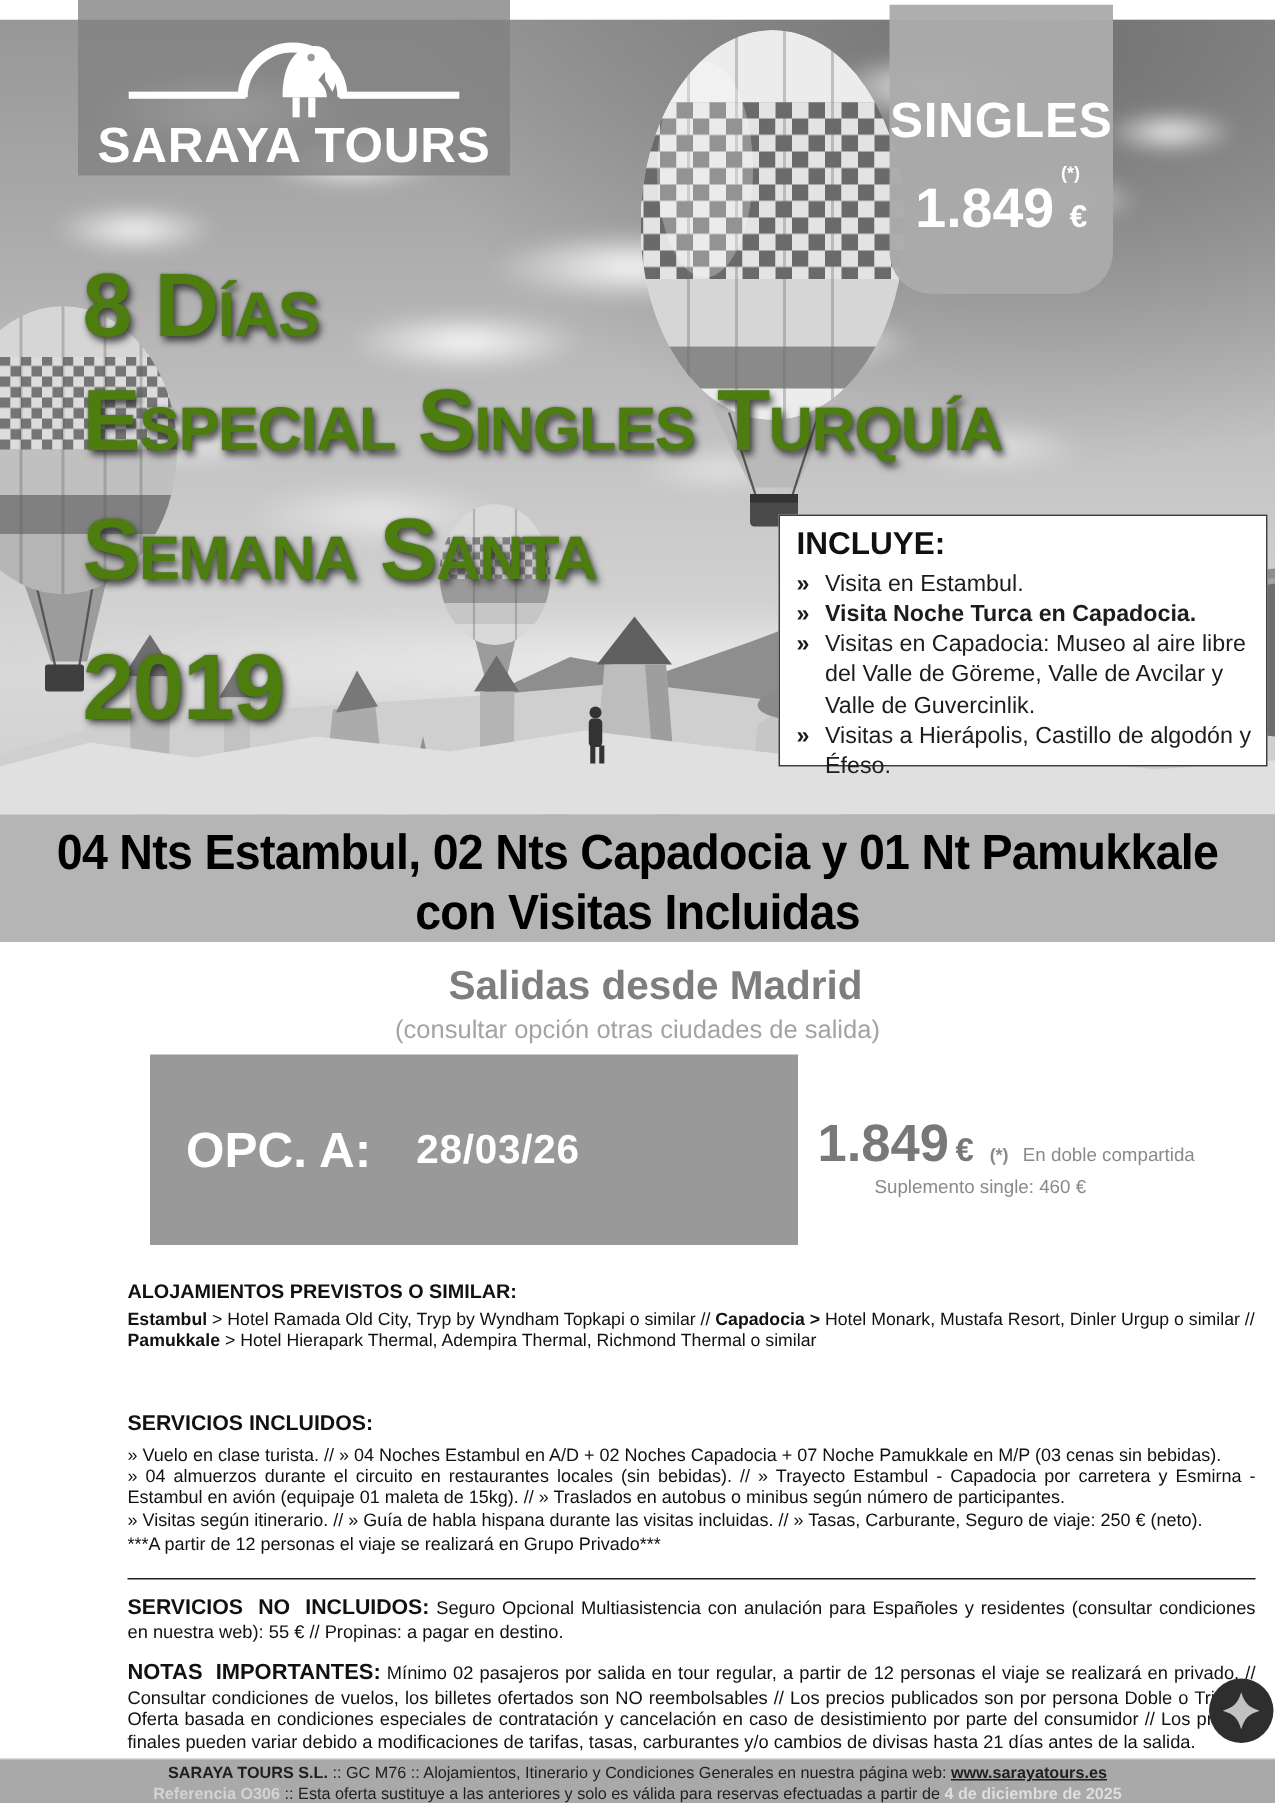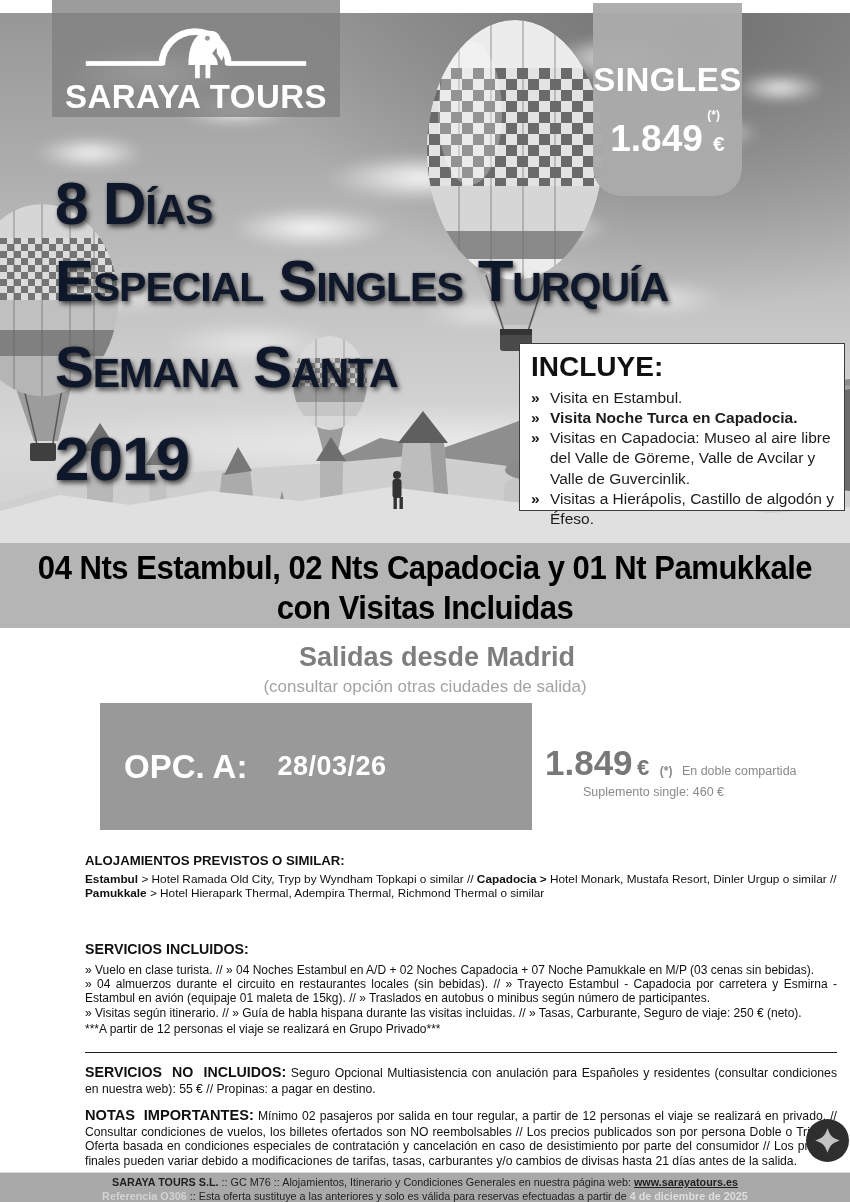--- a/index.html
+++ b/index.html
@@ -18,32 +18,32 @@
 
   
   .badge{position:absolute;left:593px;top:3px;width:149px;height:193px;z-index:5;
          background:rgba(171,171,171,.96);border-radius:0 0 28px 28px;color:#fff;text-align:center;}
   .badge-label{font-weight:bold;font-size:33px;margin-top:58px;letter-spacing:.5px;}
   .badge-ast{font-size:12px;font-weight:bold;margin:9px 22px 0 0;text-align:right;}
   .badge-price{font-weight:bold;font-size:37px;line-height:.9;}
   .badge-price .eur{font-size:21px;font-weight:bold;}
 
   
-  .htitle{position:absolute;left:55px;color:#0f172a;font-weight:bold;white-space:nowrap;
+  .htitle{position:absolute;left:55px;color:#4d7c0f;font-weight:bold;white-space:nowrap;
           font-variant:small-caps;letter-spacing:-1px;z-index:4;line-height:1;
           text-shadow:2px 3px 5px rgba(45,45,45,.85),0 0 2px rgba(90,90,90,.6);}
   .t1{top:174px;font-size:60px;}
   .t2{top:252px;font-size:58px;}
   .t3{top:338px;font-size:58px;}
   .t4{top:428px;font-size:62px;font-variant:normal;}
 
   
   .incluye{position:absolute;left:519px;top:343px;width:326px;height:168px;z-index:6;
            background:#fff;border:1px solid #3c3c3c;box-sizing:border-box;padding:7px 8px 6px 11px;}
-  .incluye-h{font-weight:bold;font-size:28px;color:#111;margin-bottom:5px;}
+  .incluye-h{font-weight:bold;font-size:21px;color:#111;margin-bottom:5px;}
   .incluye ul{list-style:none;margin:0;padding:0;font-size:15.5px;color:#1c1c1c;line-height:1.3;}
   .incluye li{position:relative;padding-left:19px;}
   .incluye li .mk{position:absolute;left:0;font-weight:bold;}
   .incluye li.bold{font-weight:bold;}
 
   
   .banner{position:absolute;left:0;top:543px;width:850px;height:85px;background:#b5b5b5;
           color:#000000;font-weight:bold;text-align:center;z-index:3;}
   .banner div{font-size:33px;line-height:1.2;letter-spacing:-.5px;transform:scaleX(.94);
               transform-origin:center;white-space:nowrap;}

